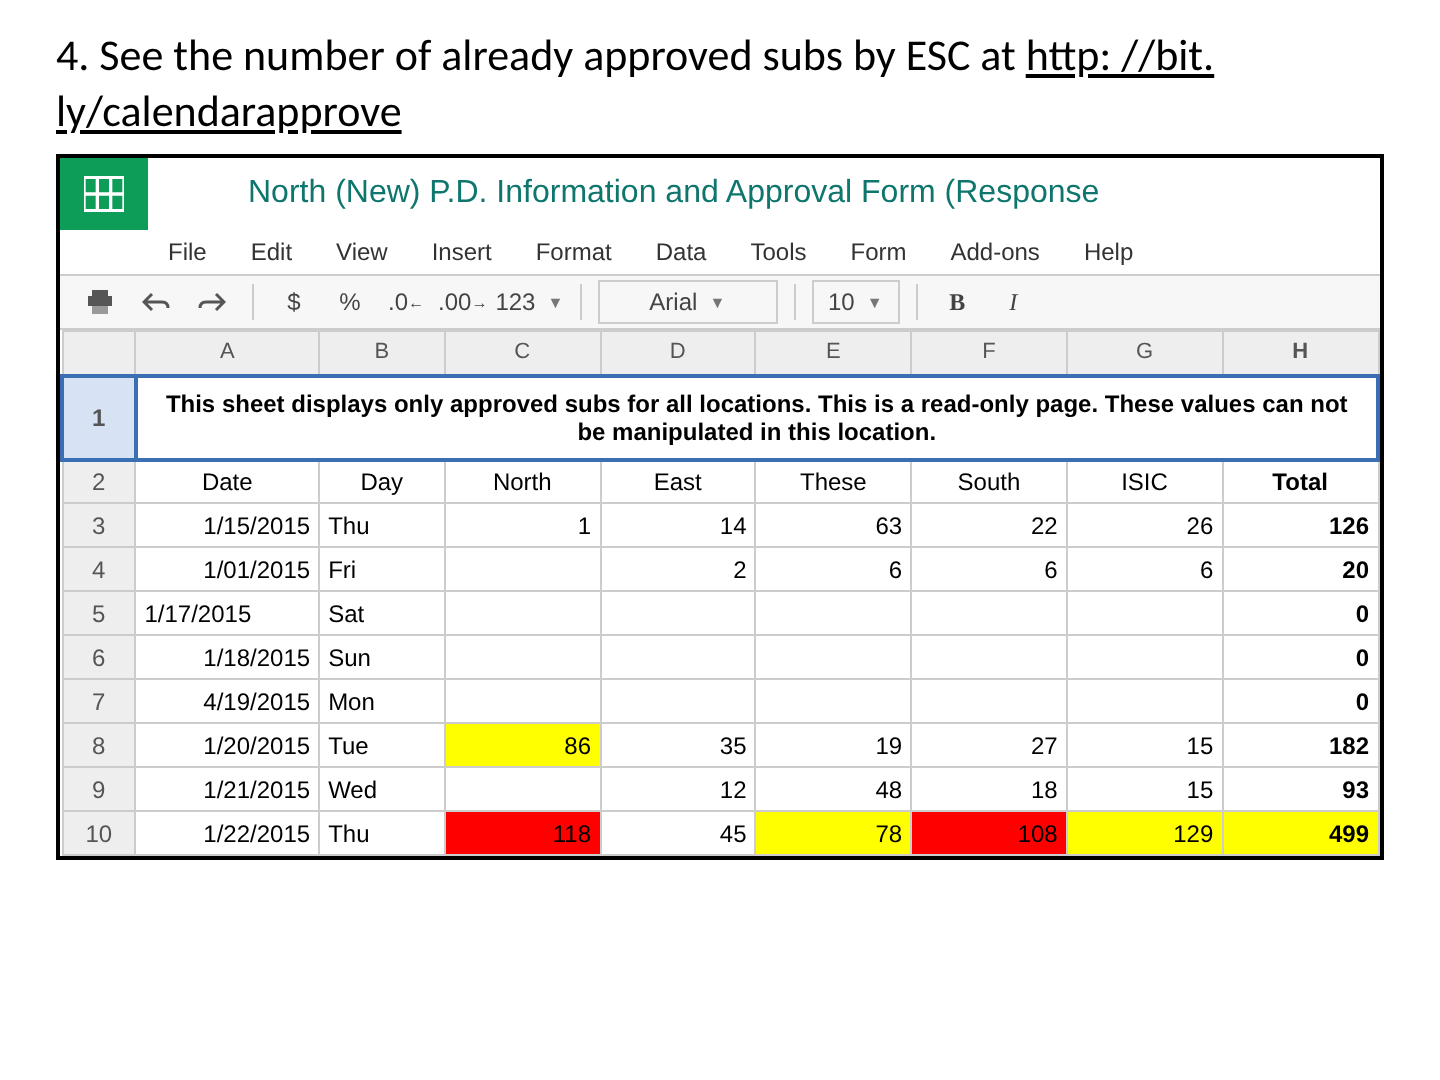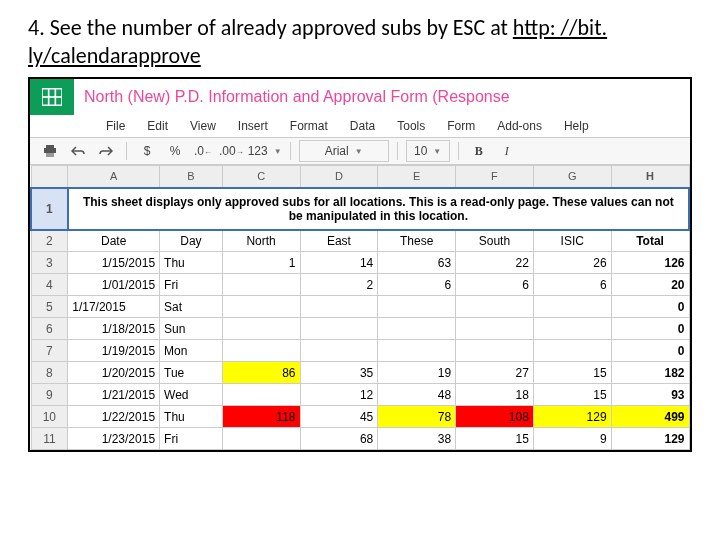--- a/index.html
+++ b/index.html
@@ -22,24 +22,24 @@
   .titlebar {
     display: flex; align-items: center; height: 36px;
     background: #fff;
   }
   .logo {
     width: 44px; height: 36px; background: #0d9d58;
     display: flex; align-items: center; justify-content: center;
     margin-right: 10px;
   }
   .logo svg { width: 20px; height: 18px; }
-  .doc-title { color: #ec4899; font-size: 16px; }
+  .doc-title { color: #0f766e; font-size: 16px; margin-left: 40px; }
   .menubar {
     display: flex; align-items: center; height: 22px;
-    padding-left: 76px; font-size: 12px; color: #333;
+    padding-left: 54px; font-size: 12px; color: #333;
   }
   .menubar span { margin-right: 22px; cursor: pointer; }
   .toolbar {
     display: flex; align-items: center; height: 28px;
     border-top: 1px solid #ccc; border-bottom: 1px solid #ccc;
     padding: 0 6px; background: #f7f7f7;
   }
   .toolbar .tb { display: flex; align-items: center; justify-content: center;
     min-width: 24px; height: 22px; margin: 0 2px; color: #444; font-size: 12px; }
   .sep { width: 1px; height: 18px; background: #ccc; margin: 0 6px; }
@@ -233,21 +233,21 @@
             <td class="text">Sun</td>
             <td></td>
             <td></td>
             <td></td>
             <td></td>
             <td></td>
             <td class="coltotal">0</td>
           </tr>
           <tr>
             <td class="rowhead">7</td>
-            <td class="text" style="text-align: right;">1/19/2015</td>
+            <td class="text" style="text-align: right;">4/19/2015</td>
             <td class="text">Mon</td>
             <td></td>
             <td></td>
             <td></td>
             <td></td>
             <td></td>
             <td class="coltotal">0</td>
           </tr>
           <tr>
             <td class="rowhead">8</td>
@@ -275,27 +275,16 @@
             <td class="rowhead">10</td>
             <td class="text" style="text-align: right;">1/22/2015</td>
             <td class="text">Thu</td>
             <td class="red">118</td>
             <td>45</td>
             <td class="yellow">78</td>
             <td class="red">108</td>
             <td class="yellow">129</td>
             <td class="coltotal yellow">499</td>
           </tr>
-          <tr>
-            <td class="rowhead">11</td>
-            <td class="text" style="text-align: right;">1/23/2015</td>
-            <td class="text">Fri</td>
-            <td></td>
-            <td>68</td>
-            <td>38</td>
-            <td>15</td>
-            <td>9</td>
-            <td class="coltotal">129</td>
-          </tr>
         </tbody>
     </table>
   </div>
 </div>
 
 </body></html>

